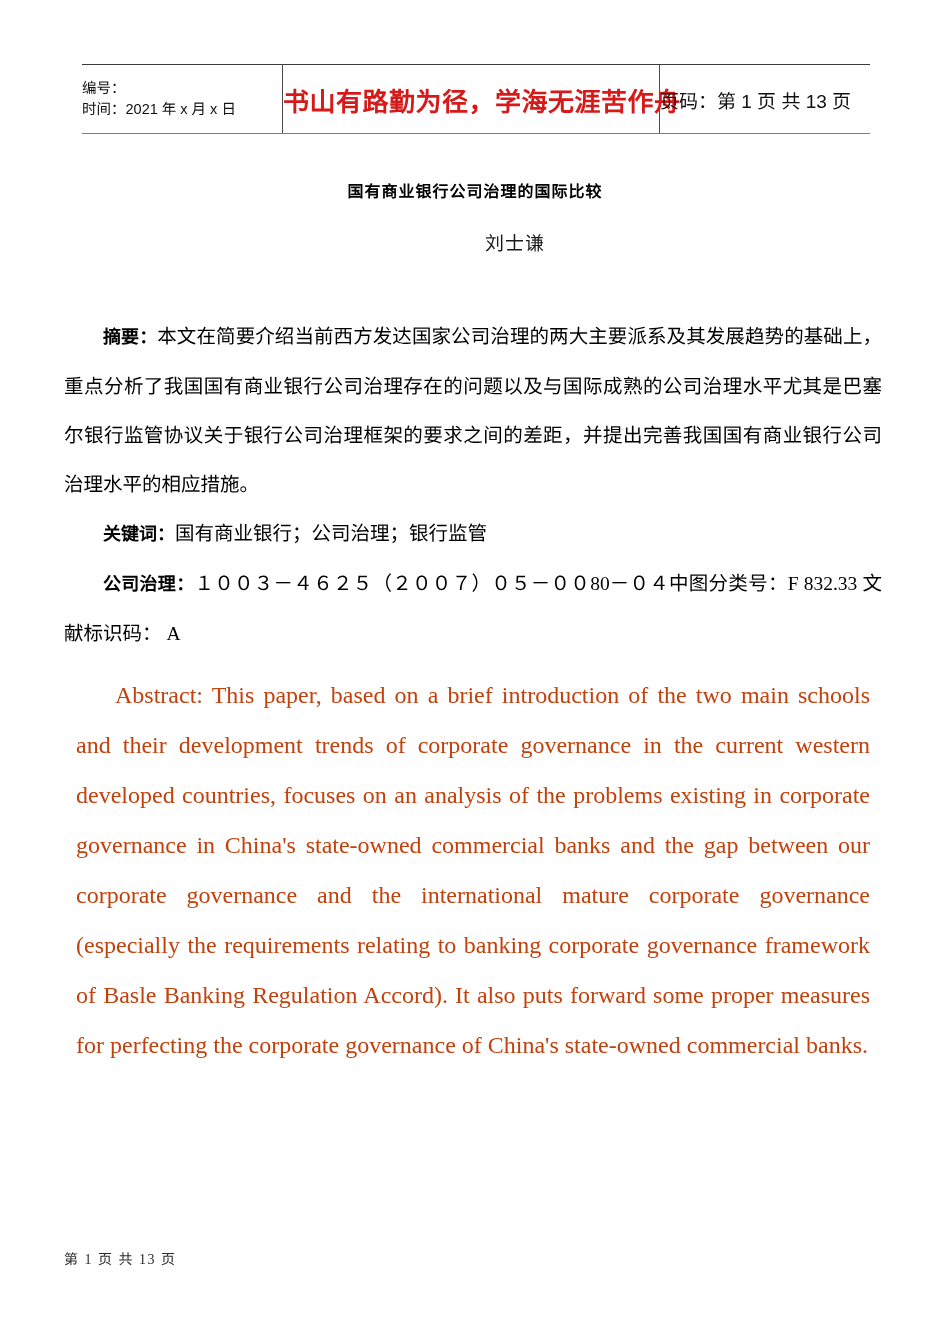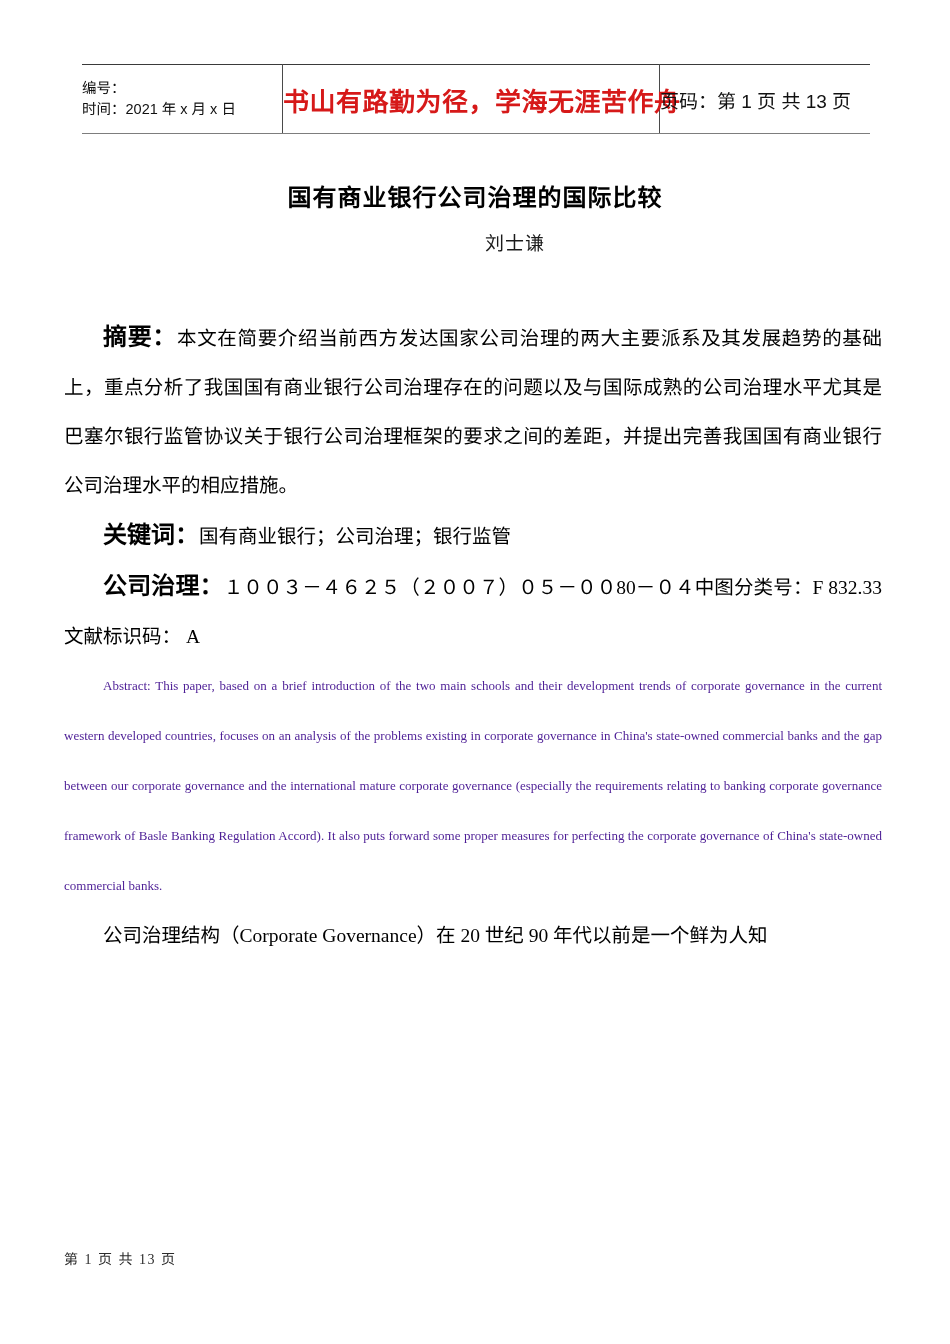--- a/index.html
+++ b/index.html
@@ -81,21 +81,21 @@
 
   
   .doc-title {
     position: absolute;
     left: 0;
     top: 178px;
     width: 950px;
     text-align: center;
     font-family: "Liberation Sans", "DejaVu Sans", sans-serif;
     font-weight: bold;
-    font-size: 24px;
+    font-size: 16px;
     letter-spacing: 1px;
     color: #000;
   }
   .doc-author {
     position: absolute;
     left: 0;
     top: 228px;
     width: 950px;
     text-align: center;
     font-family: "Liberation Serif", "DejaVu Serif", serif;
@@ -119,31 +119,31 @@
     font-size: 19.5px;
     line-height: 49px;
     text-align: justify;
     text-justify: inter-character;
     text-indent: 39px;
     color: #000;
   }
   p.cn b, p.cn .lbl {
     font-weight: bold;
     font-family: "Liberation Sans", "DejaVu Sans", sans-serif;
-    font-size: 24px;
+    font-size: 18px;
   }
 
   p.en {
-    margin: 0;
+    margin: 12px;
     font-family: "Liberation Serif", "DejaVu Serif", serif;
-    font-size: 13px;
+    font-size: 24px;
     line-height: 50px;
     text-align: justify;
     text-indent: 39px;
-    color: #4c1d95;
+    color: #c2410c;
   }
   p.en.keywords { text-indent: 56px; }
 
   .artno {
     letter-spacing: 0px;
   }
 
   
   .footer {
     position: absolute;
@@ -182,19 +182,18 @@
 
     <p class="cn"><span class="lbl">摘要：</span><span>本文在简要介绍当前西方发达国家公司治理的两大主要派系及其发展趋势的基础上，重点分析了我国国有商业银行公司治理存在的问题以及与国际成熟的公司治理水平尤其是巴塞尔银行监管协议关于银行公司治理框架的要求之间的差距，并提出完善我国国有商业银行公司治理水平的相应措施。</span></p>
 
     <p class="cn"><span class="lbl">关键词：</span><span>国有商业银行；公司治理；银行监管</span></p>
 
     <p class="cn artno"><span class="lbl">公司治理：</span><span>１００３－４６２５（２００７）０５－００80－０４中图分类号：F 832.33 文献标识码： A</span></p>
 
     <p class="en">Abstract: This paper, based on a brief introduction of the two main schools and their development trends of corporate governance in the current western developed countries, focuses on an analysis of the problems existing in corporate governance in China's state-owned commercial banks and the gap between our corporate governance and the international mature corporate governance (especially the requirements relating to banking corporate governance framework of Basle Banking Regulation Accord). It also puts forward some proper measures for perfecting the corporate governance of China's state-owned commercial banks.</p>
 
 
-    <p class="cn">公司治理结构（Corporate Governance）在 20 世纪 90 年代以前是一个鲜为人知</p>
 
   </div>
 
   <div class="footer">第 1 页 共 13 页</div>
 
 </div>
 
 </body></html>

